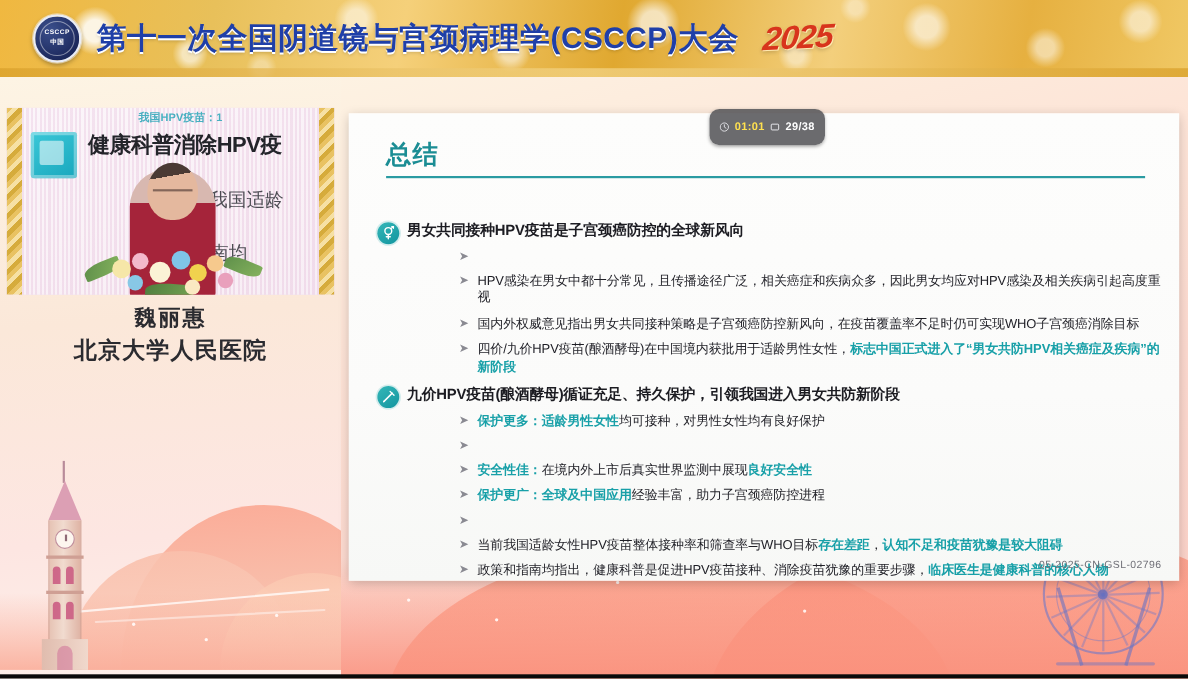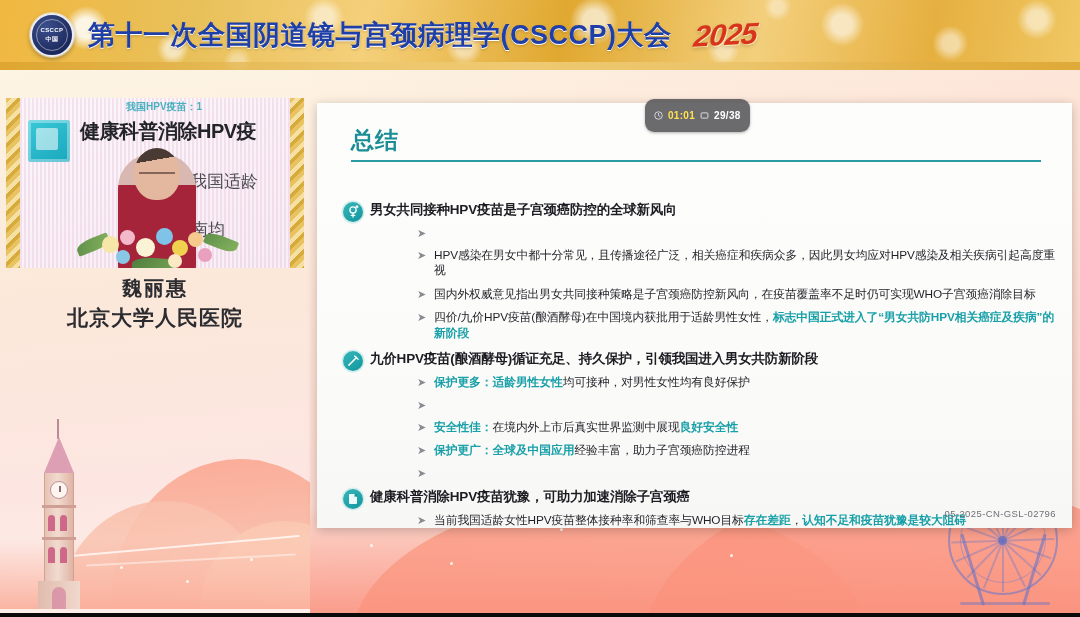--- a/index.html
+++ b/index.html
@@ -533,29 +533,20 @@
             <span class="arrow">➤</span>
             <span class="btext"><span class="lbl">保护更广：</span><span class="hl">全球及中国应用</span><span>经验丰富，助力子宫颈癌防控进程</span></span>
           </div>
           <div class="bullet">
             <span class="arrow">➤</span>
           </div>
         </div>
       </div>
 
       <div class="section">
-        <div class="sec-head">
-          <span class="sec-icon">
-            <svg width="14" height="14" viewBox="0 0 14 14">
-              <rect x="3" y="2" width="8" height="10" rx="1" fill="#ffffff" opacity=".92"></rect>
-              <path d="M8.6 2v3.2l1.3-.9 1.1.9V2z" fill="#13959f"></path>
-            </svg>
-          </span>
-          <span class="sec-head-text">健康科普消除HPV疫苗犹豫，可助力加速消除子宫颈癌</span>
-        </div>
         <div class="bullets">
           <div class="bullet">
             <span class="arrow">➤</span>
             <span class="btext"><span>当前我国适龄女性HPV疫苗整体接种率和筛查率与WHO目标</span><span class="hl">存在差距</span><span>，</span><span class="hl">认知不足和疫苗犹豫是较大阻碍</span></span>
           </div>
           <div class="bullet">
             <span class="arrow">➤</span>
             <span class="btext"><span>政策和指南均指出，健康科普是促进HPV疫苗接种、消除疫苗犹豫的重要步骤，</span><span class="hl">临床医生是健康科普的核心人物</span></span>
           </div>
 

